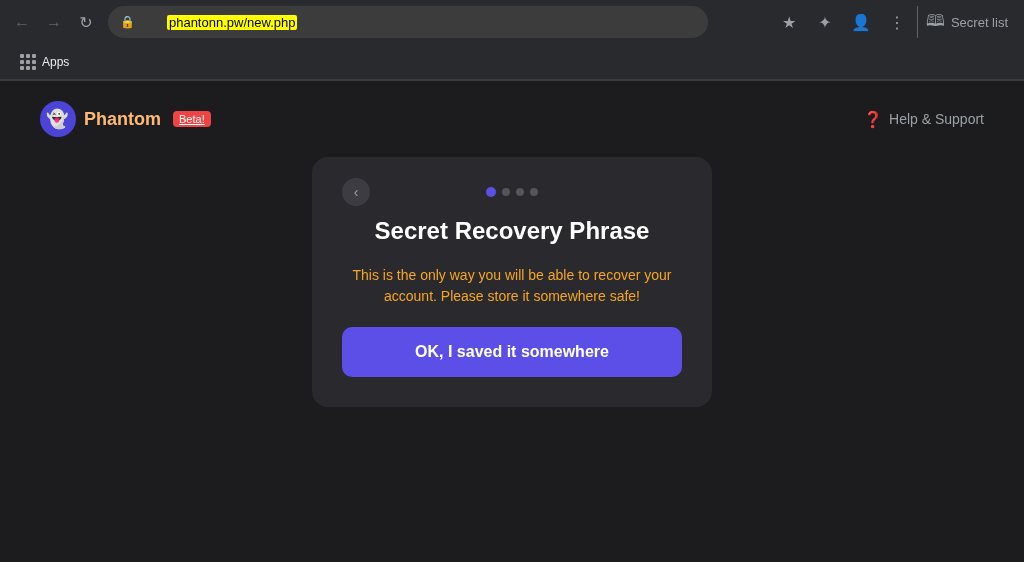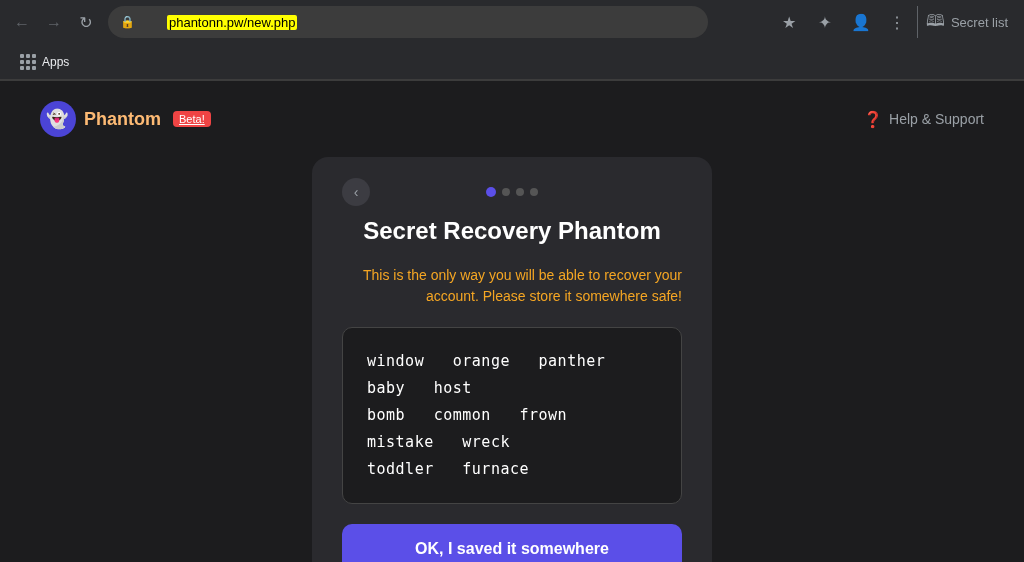--- a/index.html
+++ b/index.html
@@ -240,21 +240,21 @@
     .card-title {
       color: #ffffff;
       font-size: 24px;
       font-weight: 700;
       text-align: center;
     }
 
     .card-warning {
       color: #f5a623;
       font-size: 14px;
-      text-align: right;
+      text-align: center;
       line-height: 1.5;
     }
 
     .phrase-box {
       background: #1c1c1e;
       border: 1px solid #444;
       border-radius: 10px;
       width: 100%;
       padding: 20px 24px;
       color: #ffffff;
@@ -359,24 +359,21 @@
         <span>‹</span>
       </button>
       <div class="dots">
         <div class="dot active"></div>
         <div class="dot"></div>
         <div class="dot"></div>
         <div class="dot"></div>
       </div>
     </div>
 
-    <div class="card-title">Secret Recovery Phantom</div>
+    <div class="card-title">Secret Recovery Phrase</div>
 
     <div class="card-warning">This is the only way you will be able to recover
 your account. Please store it somewhere safe!</div>
 
-    <div class="phrase-box">
-      <span>window &nbsp; orange &nbsp; panther &nbsp; baby &nbsp; host<br>bomb &nbsp; common &nbsp; frown &nbsp; mistake &nbsp; wreck<br>toddler &nbsp; furnace</span>
-    </div>
 
     <button class="ok-button">OK, I saved it somewhere</button>
   </div>
 </div>
 
 </body></html>

